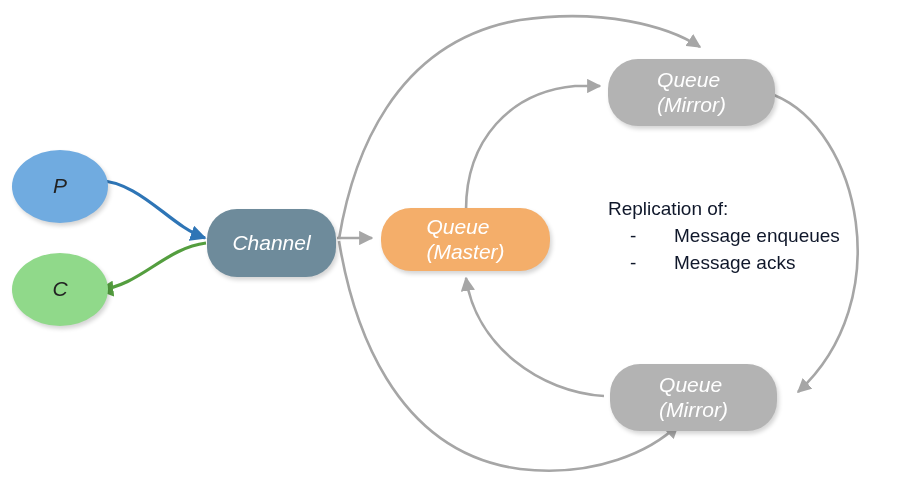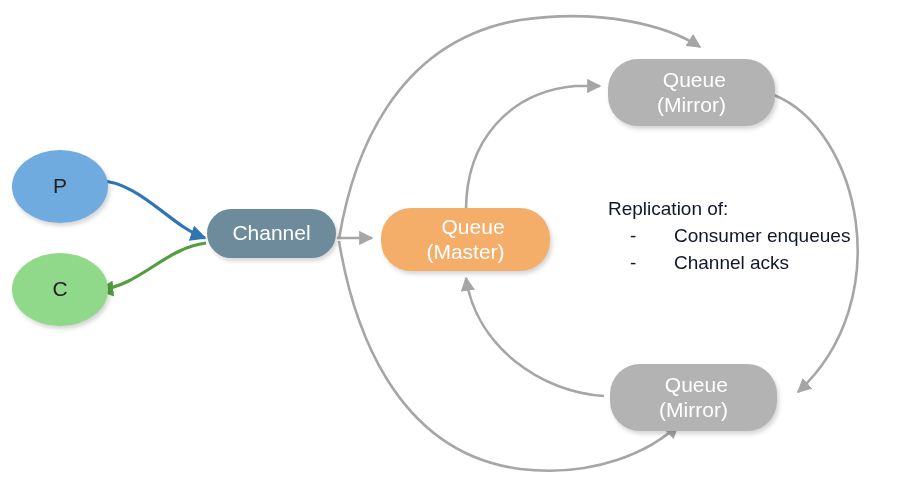--- a/index.html
+++ b/index.html
@@ -22,24 +22,25 @@
     left: 0;
     top: 0;
     width: 923px;
     height: 477px;
   }
   .node {
     position: absolute;
     display: flex;
     align-items: center;
     justify-content: center;
-    text-align: right;
+    text-align: left;
     line-height: 1.18;
     box-sizing: border-box;
     user-select: none;
+    font-style: italic;
   }
   .node-ellipse {
     border-radius: 50%;
     color: #222222;
     font-size: 21px;
     box-shadow: 2px 3px 4px rgba(0,0,0,0.17);
   }
   .node-rrect {
     border-radius: 30px;
     color: #ffffff;
@@ -109,21 +110,21 @@
   </svg>
 
   <div class="node node-ellipse" id="producer-node" style="left:12px; top:150px; width:96px; height:73px;">
     <span class="node-label">P</span>
   </div>
 
   <div class="node node-ellipse" id="consumer-node" style="left:12px; top:253px; width:96px; height:73px;">
     <span class="node-label">C</span>
   </div>
 
-  <div class="node node-rrect" id="channel-node" style="left:207px; top:209px; width:129px; height:49px;">
+  <div class="node node-rrect" id="channel-node" style="left:207px; top:209px; width:129px; height:68px;">
     <span class="node-label">Channel</span>
   </div>
 
   <div class="node node-rrect" id="queue-master-node" style="left:381px; top:208px; width:169px; height:63px;">
     <span class="node-label">Queue
 (Master)</span>
   </div>
 
   <div class="node node-rrect mirror-node" id="queue-mirror-top-node" style="left:608px; top:59px; width:167px; height:67px;">
     <span class="node-label">Queue
@@ -131,20 +132,20 @@
   </div>
 
   <div class="node node-rrect mirror-node" id="queue-mirror-bottom-node" style="left:610px; top:364px; width:167px; height:67px;">
     <span class="node-label">Queue
 (Mirror)</span>
   </div>
 
   <div id="replication-note" style="left:608px; top:196px;">
     <span class="note-title">Replication of:</span>
     <span class="note-item">
-      <span class="bullet-dash">-</span><span>Consumer enqueues</span>
+      <span class="bullet-dash">-</span><span>Message enqueues</span>
     </span>
     <span class="note-item">
-      <span class="bullet-dash">-</span><span>Channel acks</span>
+      <span class="bullet-dash">-</span><span>Message acks</span>
     </span>
   </div>
 
 </div>
 
 </body></html>

